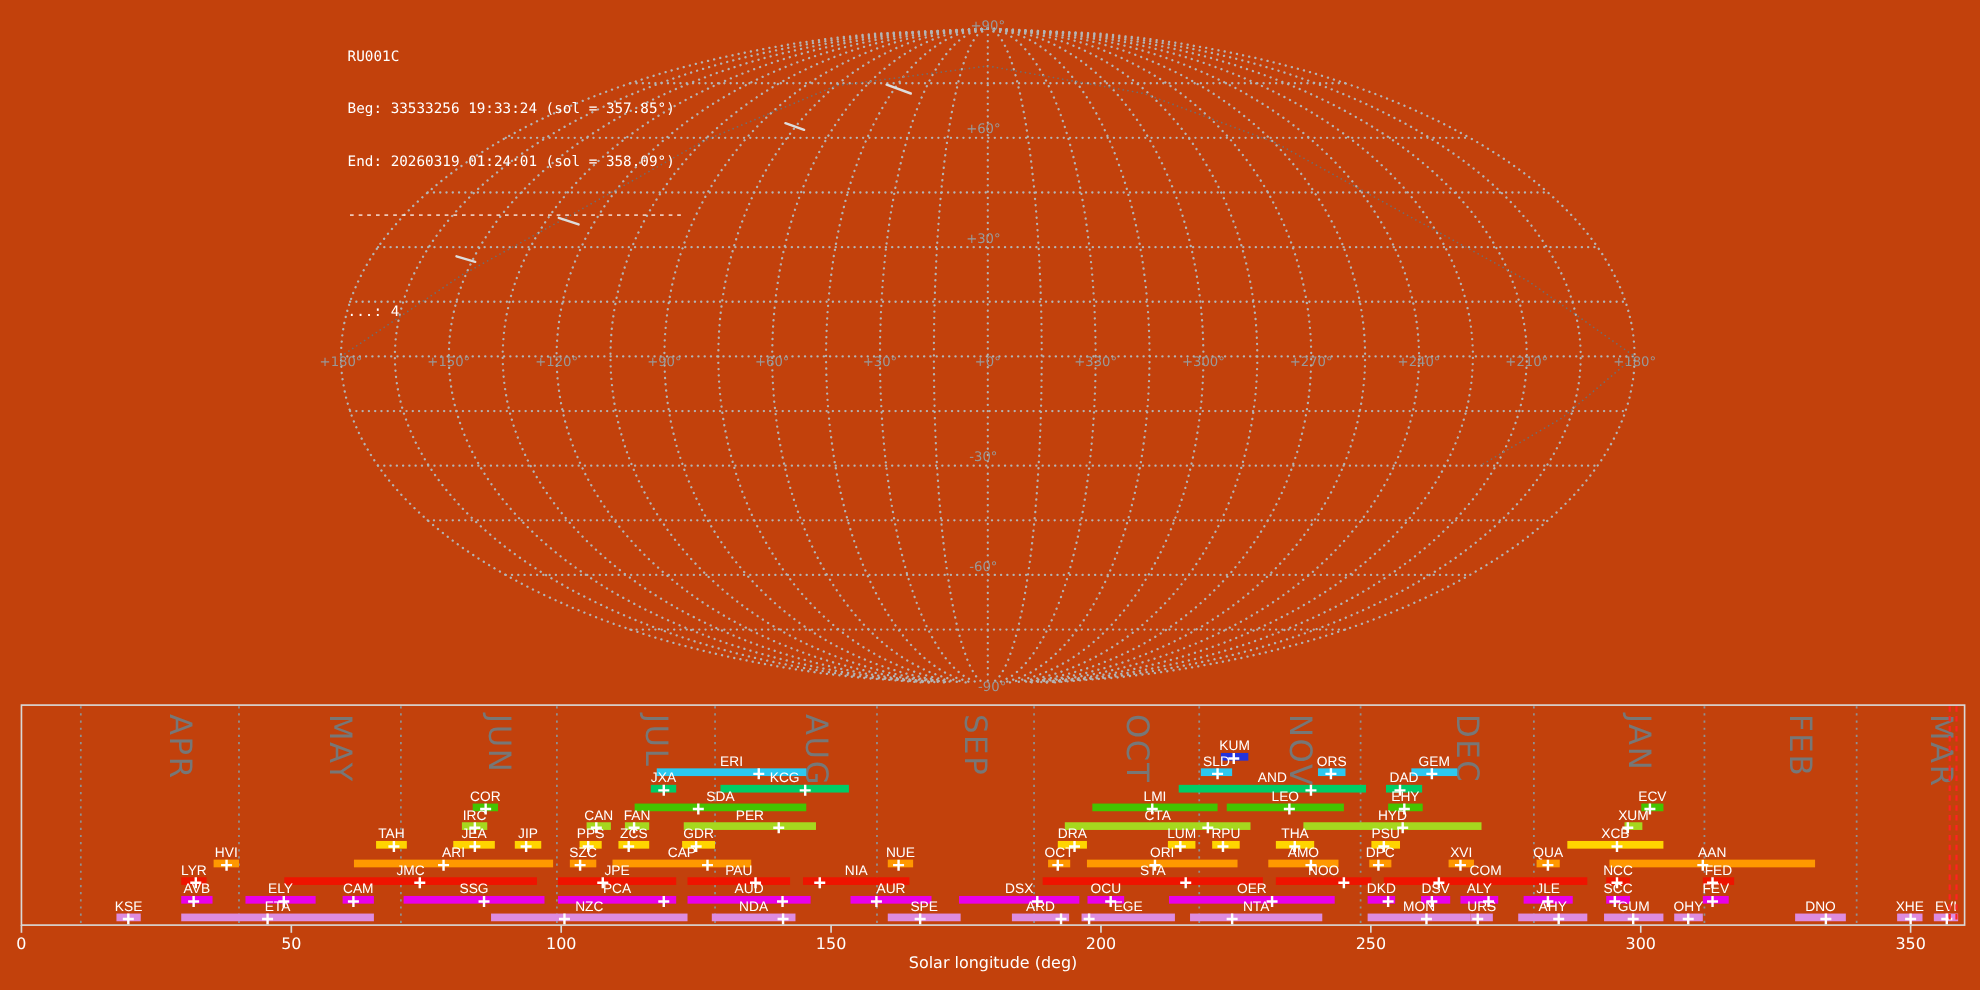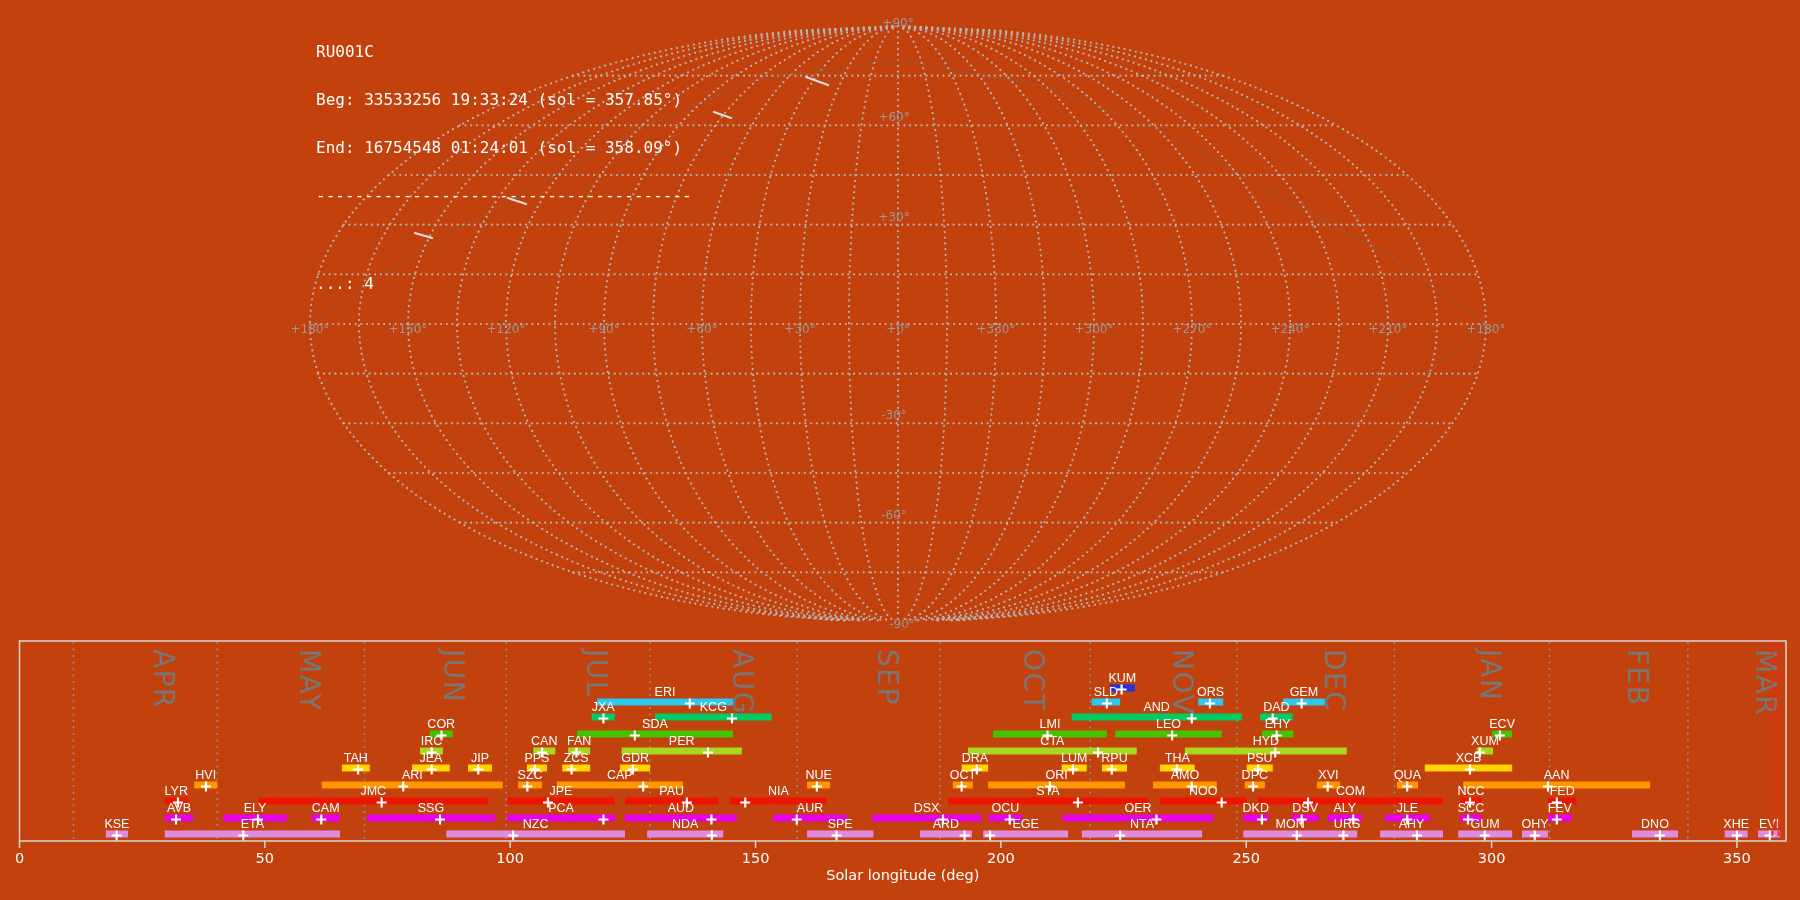--- a/index.html
+++ b/index.html
@@ -1,20 +1,20 @@
 <!DOCTYPE html>
 <html><head>
 <meta charset="utf-8">
 <style>
   html,body{margin:0;padding:0;background:#000;}
   #stage{position:relative;width:1800px;height:900px;background:#c2410c;overflow:hidden;
          font-family:"DejaVu Sans", sans-serif;}
   #scene{position:absolute;left:0;top:0;}
   #header-block{position:absolute;left:316px;top:12px;color:#fff;
-    font-family:"DejaVu Sans Mono", monospace;font-size:16px;line-height:16px;white-space:pre;}
+    font-family:"DejaVu Sans Mono", monospace;font-size:13px;line-height:16px;white-space:pre;}
   #header-block .gap{height:8px;}
   text{font-family:"DejaVu Sans", sans-serif;}
   .bar-label{font-family:"Liberation Sans", sans-serif;}
 </style>
 </head>
 <body>
 
 <div id="stage">
   <svg id="scene" width="1800" height="900" viewBox="0 0 1800 900">
     <g id="sky-grid">
@@ -393,18 +393,18 @@
         <text x="1491.5833333333333" y="863" fill="#ffffff" font-size="14.5" text-anchor="middle">300</text>
         <line x1="1736.9305555555557" y1="841" x2="1736.9305555555557" y2="848" stroke="#d8d8d8" stroke-width="1.5"></line>
         <text x="1736.9305555555557" y="863" fill="#ffffff" font-size="14.5" text-anchor="middle">350</text>
         <text x="902.75" y="880" fill="#ffffff" font-size="14.5" text-anchor="middle">Solar longitude (deg)</text>
       </g>
   </svg>
 
   <div id="header-block">
     <div>RU001C</div>
     <div>Beg: 33533256 19:33:24 (sol = 357.85°)</div>
-    <div>End: 16754548 01:24:01 (sol = 358.09°)</div>
+    <div>End: 20260319 01:24:01 (sol = 358.09°)</div>
     <div>---------------------------------------</div>
     <div class="gap"></div>
     <div>...: 4</div>
   </div>
 </div>
 
 </body></html>

